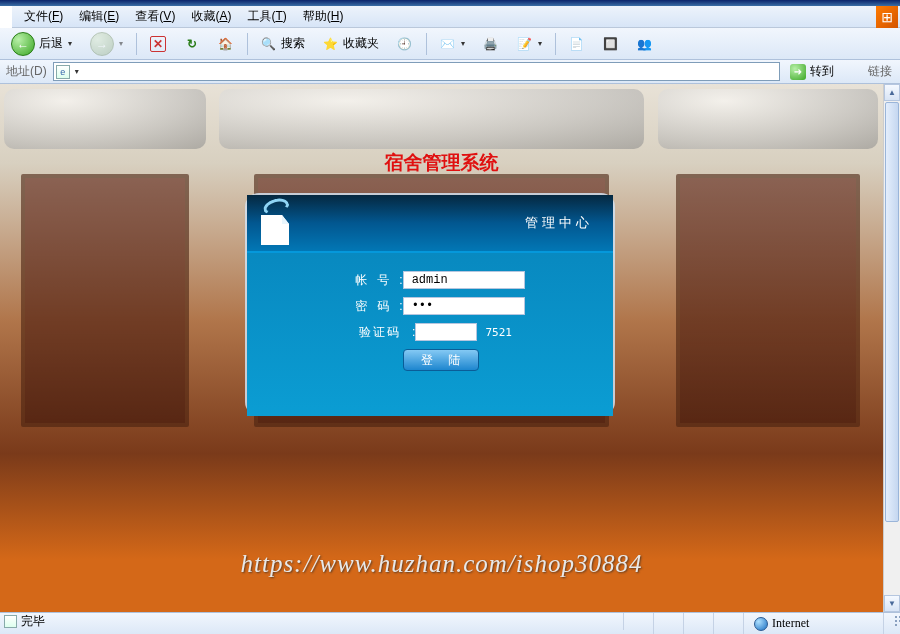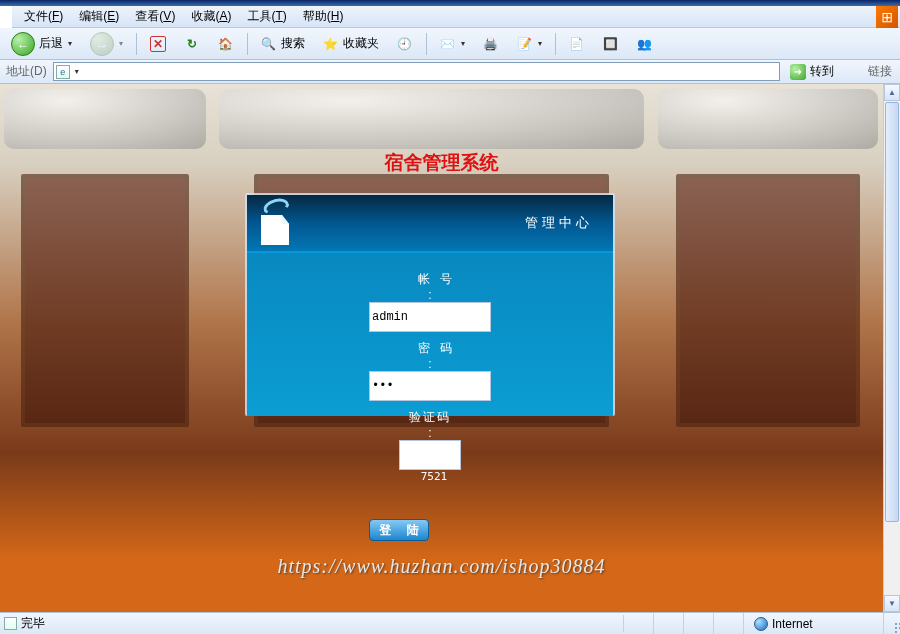--- a/index.html
+++ b/index.html
@@ -49,41 +49,41 @@
 .bg-tile { position:absolute; top:0; bottom:0; background:linear-gradient(#e8e2d7 0%, #d8d0c0 15%, #b0754a 45%, #7a3a1a 70%, #d46818 90%); }
 .bg-l { left:0; width:210px;}
 .bg-r { right:17px; width:230px;}
 .bg-c { left:210px; right:247px; }
 .bg-tile::before{content:"";position:absolute;left:2%;right:2%;top:5px;height:60px;background:radial-gradient(ellipse at 30% 20%,#fff,#bbb 60%,#888 100%);border-radius:10px;opacity:0.55;}
 .bg-tile::after{content:"";position:absolute;left:10%;right:10%;top:90px;bottom:35%;background:linear-gradient(#5a1f12,#3a1208);border:4px solid #4a2210;opacity:0.6;border-radius:2px;}
 
 .app-title { position:absolute; top:66px; left:0; right:17px; text-align:center; font-size:19px; font-family:"SimHei","Microsoft YaHei"; color:#e01010; font-weight:bold; z-index:5; }
 
 .login-panel { position:absolute; left:245px; top:109px; width:370px; height:223px; z-index:10;}
-.login-panel .frame{position:absolute;inset:0;border:2px solid rgba(210,225,240,0.85);border-radius:2px;}
+.login-panel .frame{position:absolute;inset:0;border:2px solid rgba(210,225,240,0.85);border-radius:14px;}
 .login-header { height:58px; background:linear-gradient(#052840,#025790 50%,#0277b5); border-bottom:2px solid #0598db; display:flex; align-items:center; justify-content:space-between; padding:0 20px 0 12px;}
 .doc-logo { width:38px; height:44px; position:relative; }
 .doc-logo .halo{position:absolute;top:-2px;left:4px;width:26px;height:14px;border:3px solid #8fd4f5;border-radius:50% 50% 50% 50%/60% 60% 40% 40%;border-bottom-color:transparent;transform:rotate(-15deg);}
 .doc-logo .page{position:absolute;bottom:0;left:2px;width:28px;height:30px;background:#fff;clip-path:polygon(0 0,75% 0,100% 30%,100% 100%,0 100%);}
 .doc-logo .page::after{content:"";position:absolute;top:0;right:0;width:25%;height:30%;background:#e9f6fd;}
 .mgmt-title { color:#fff; font-size:13px; letter-spacing:4px; }
 .login-body { height:163px; background:linear-gradient(#0889c0,#0b9dd3); padding:18px 0 0 0;}
-.form-row { display:flex; align-items:center; justify-content:center; margin-bottom:8px; font-size:12px; color:#fff;flex-direction:column;}
+.form-row { display:flex; align-items:center; justify-content:center; margin-bottom:8px; font-size:12px; color:#fff;}
 .form-row .lbl { width:64px; text-align:right; letter-spacing:10px; color:#fff;}
 .form-row .lbl-nc { width:64px; text-align:center; letter-spacing:2px; color:#fff;}
-.txt-input{ width:122px; height:30px; border:1px solid #b5c6df; font-family:"Courier New",monospace; font-size:12px; padding:0 2px;}
+.txt-input{ width:122px; height:18px; border:1px solid #b5c6df; font-family:"Courier New",monospace; font-size:12px; padding:0 8px;}
 .txt-short{width:62px;}
 .captcha{ margin-left:8px; font-family:monospace; font-size:11px; color:#fff; }
-.btn-login { width:60px; height:22px; background:linear-gradient(#84c9f4,#1d86cf); border:1px solid #0a5d98; border-radius:4px; color:#fff; font-size:12px; letter-spacing:6px; cursor:pointer; padding-left:6px;font-weight:bold;}
+.btn-login { width:76px; height:22px; background:linear-gradient(#84c9f4,#1d86cf); border:1px solid #0a5d98; border-radius:4px; color:#fff; font-size:12px; letter-spacing:6px; cursor:pointer; padding-left:6px;}
 .input-gap { width:122px; }
 
-.watermark { position:absolute; bottom:34px; left:0; right:17px; text-align:center; font-size:20px; font-style:italic; font-family:"Times New Roman",serif; color:#e8e8e8; text-shadow:1px 1px 2px rgba(40,40,40,0.7); z-index:6; letter-spacing:1px;}
-
-
-.status-bar { height:22px; background:linear-gradient(#f1f6fd,#dce8f7); border-top:1px solid #aec1db; display:flex; align-items:center; font-size:12px;}
+.watermark { position:absolute; bottom:34px; left:0; right:17px; text-align:center; font-size:25px; font-style:italic; font-family:"Times New Roman",serif; color:#e8e8e8; text-shadow:1px 1px 2px rgba(40,40,40,0.7); z-index:6; letter-spacing:1px;}
+
+
+.status-bar { height:22px; background:linear-gradient(#f1f6fd,#dce8f7); border-top:1px solid #aec1db; display:flex; align-items:flex-start; font-size:12px;font-family:Liberation Serif, serif;}
 .status-left{flex:1; display:flex;align-items:center;gap:4px;padding:0 4px;border-right:1px solid #c5d2e5;}
 .status-cell{display:flex;align-items:center;gap:4px;padding:0 10px;border-right:1px solid #c5d2e5;height:100%;}
 .status-page-icon{width:13px;height:13px;border:1px solid #8aa;background:linear-gradient(#fff,#dfe);}
 .globe-icon{width:14px;height:14px;border-radius:50%;background:radial-gradient(circle at 30% 30%,#aee0ff,#1a6fc2);border:1px solid #2a5a92;}
 .status-r{width:140px;}
 .grip{width:16px;display:flex;align-items:flex-end;justify-content:flex-end;padding:2px;}
 .grip span{display:block;width:2px;height:2px;background:#8aa0bf;margin:1px;box-shadow:4px 0 #8aa0bf,8px 0 #8aa0bf,0 4px #8aa0bf,4px 4px #8aa0bf,0 8px #8aa0bf;}
 </style>
 </head>
 <body>

